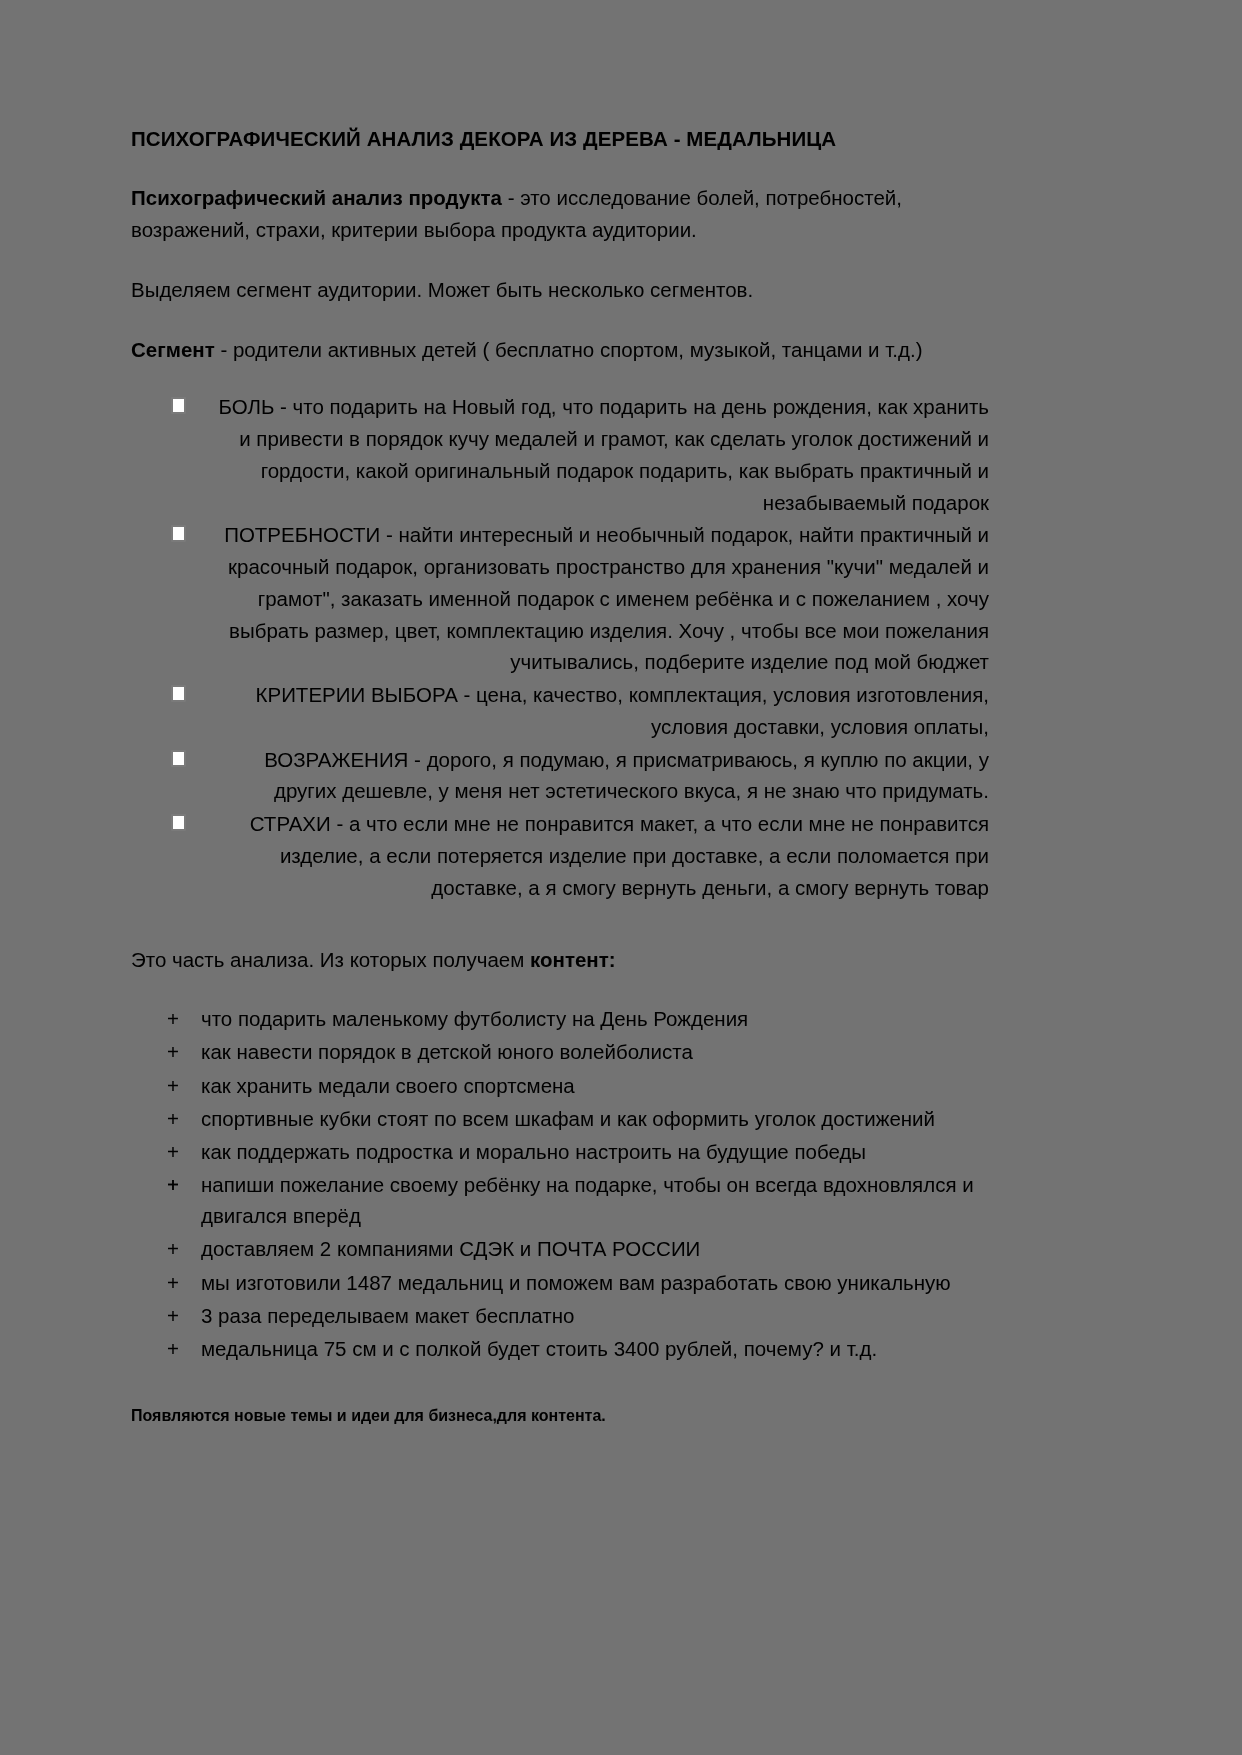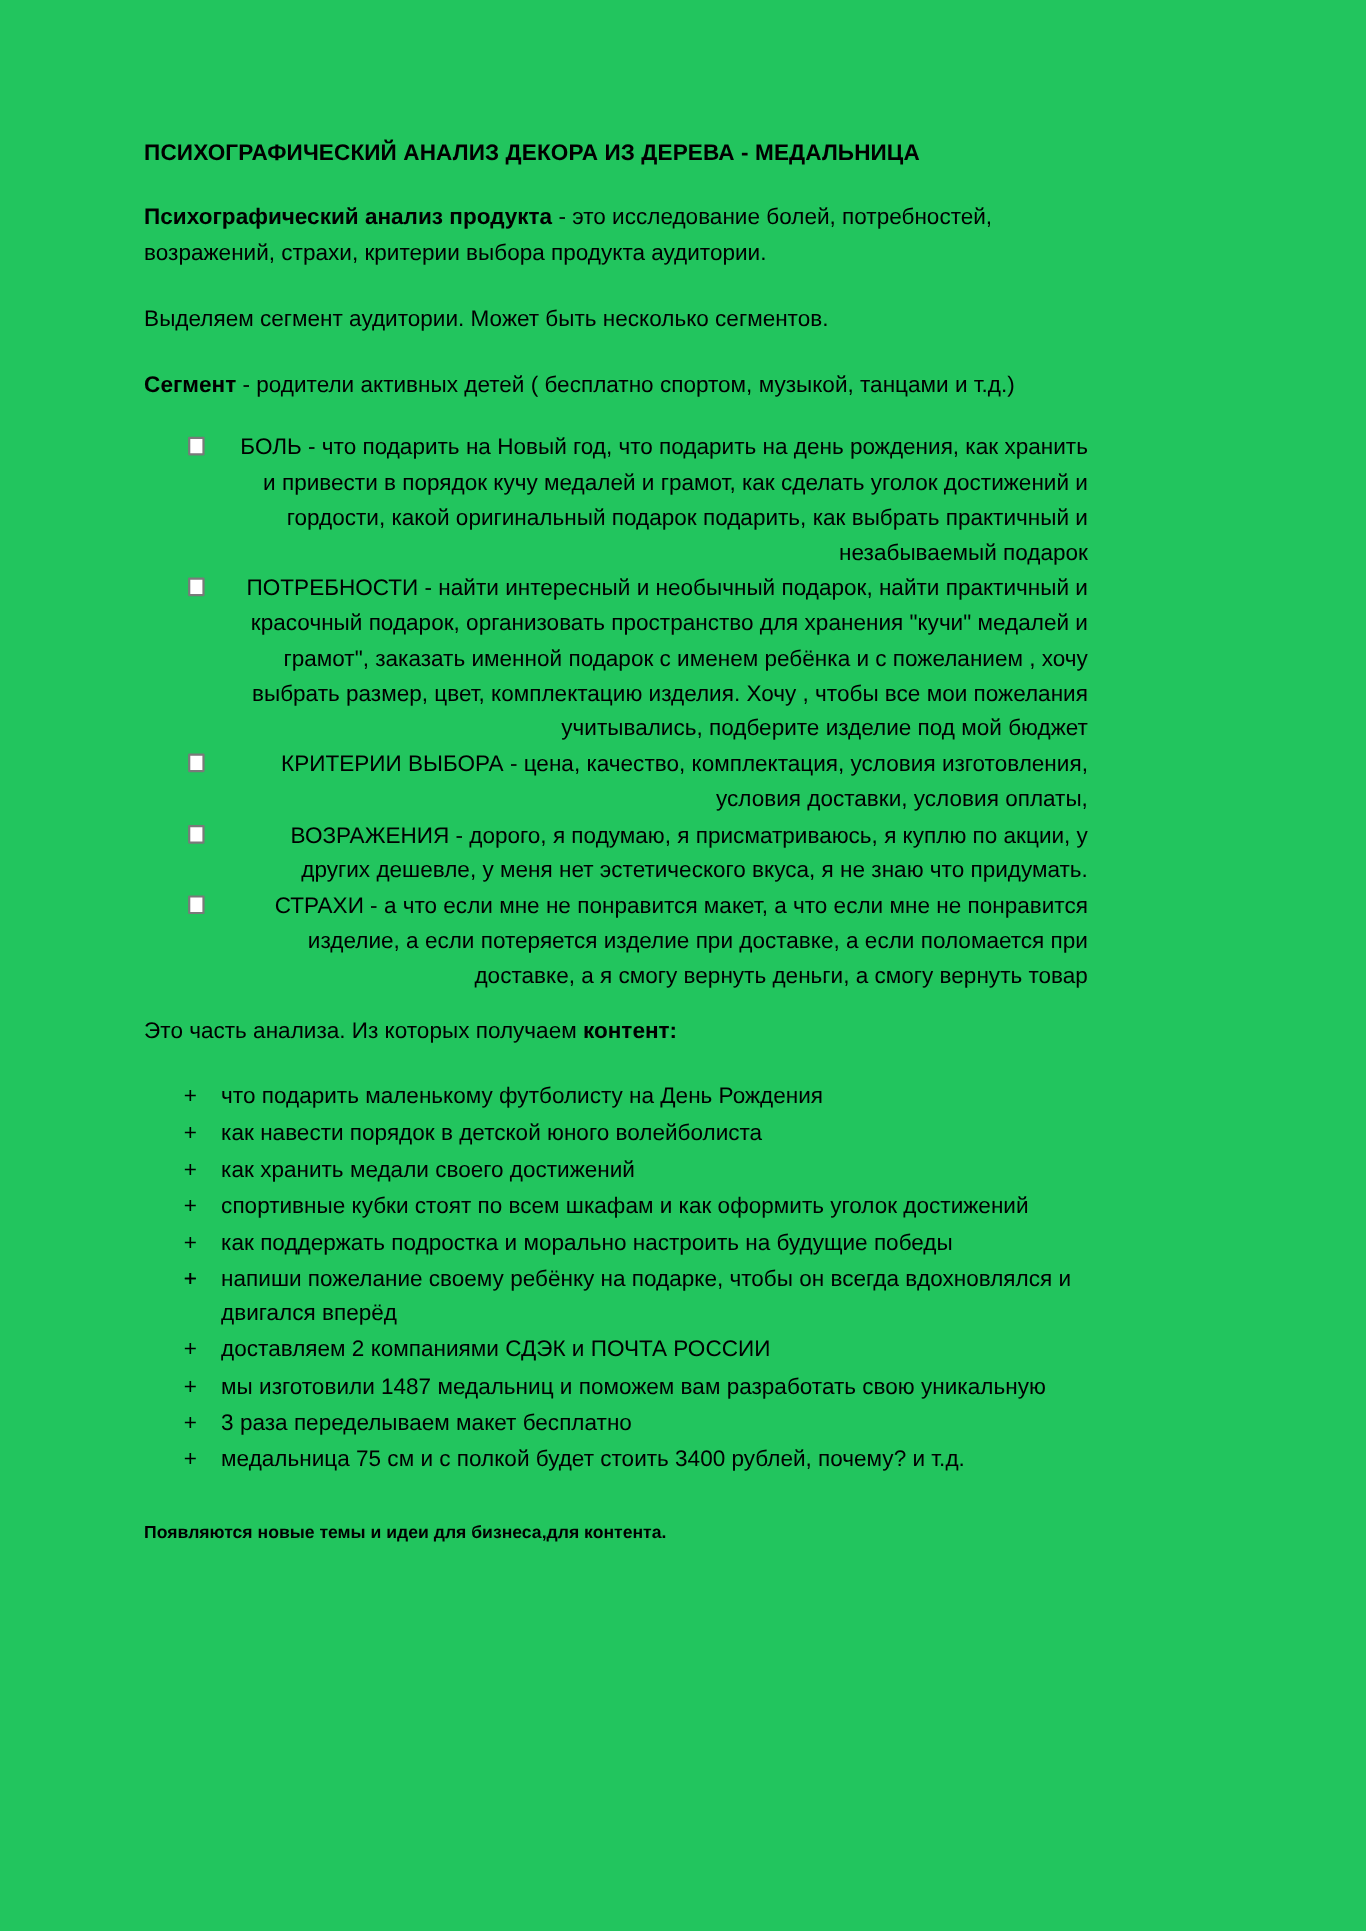--- a/index.html
+++ b/index.html
@@ -8,21 +8,21 @@
     background: #ffffff;
   }
   body {
     font-family: "Liberation Sans", sans-serif;
     color: #000000;
   }
   .page {
     position: relative;
     width: 1242px;
     height: 1755px;
-    background: #22c55e;
+    background: #737373;
     margin: 0 auto;
     overflow: hidden;
     box-sizing: border-box;
   }
   .content {
     position: absolute;
     left: 131px;
     top: 126px;
     width: 858px;
   }
@@ -82,21 +82,21 @@
     margin-bottom: 2px;
   }
   .plus-mark {
     position: absolute;
     left: 36px;
     top: 0;
     font-size: 20.5px;
     line-height: 1.52;
   }
 
-  .section-gap-top { margin-top: 18px; }
+  .section-gap-top { margin-top: 40px; }
   .closing {
     font-size: 16px;
     font-weight: bold;
     line-height: 1.5;
     margin: 40px 0 0 0;
   }
 </style>
 </head>
 <body>
 
@@ -140,21 +140,21 @@
       <li>
         <span class="plus-mark">+</span>
         <span>что подарить маленькому футболисту на День Рождения</span>
       </li>
       <li>
         <span class="plus-mark">+</span>
         <span>как навести порядок в детской юного волейболиста</span>
       </li>
       <li>
         <span class="plus-mark">+</span>
-        <span>как хранить медали своего достижений</span>
+        <span>как хранить медали своего спортсмена</span>
       </li>
       <li>
         <span class="plus-mark">+</span>
         <span>спортивные кубки стоят по всем шкафам и как оформить уголок достижений</span>
       </li>
       <li>
         <span class="plus-mark">+</span>
         <span>как поддержать подростка и морально настроить на будущие победы</span>
       </li>
       <li>

